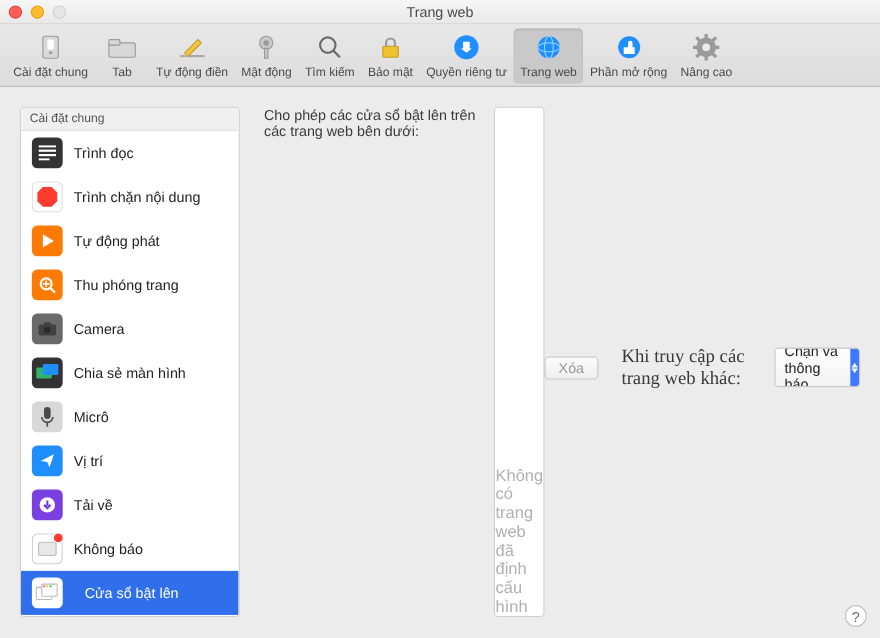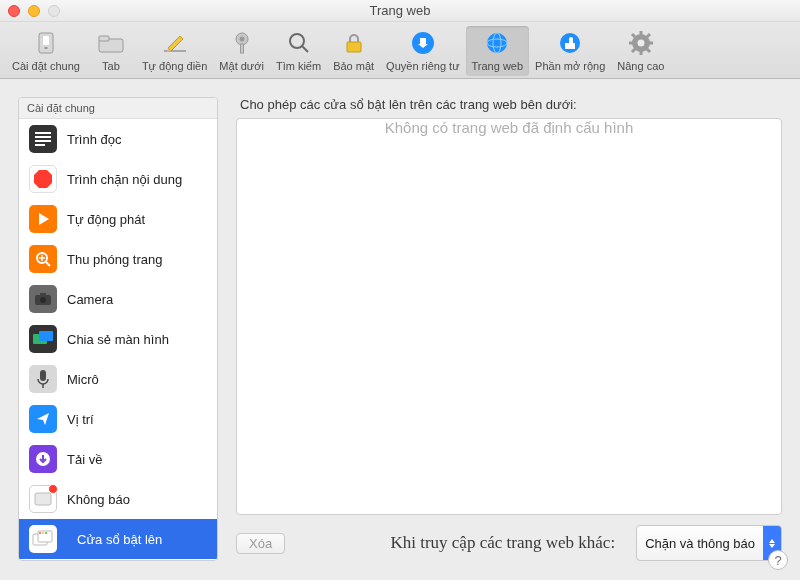--- a/index.html
+++ b/index.html
@@ -97,31 +97,31 @@
     flex-shrink: 0;
     position: relative;
   }
   .s-badge {
     position:absolute; top:-2px; right:-2px; width:10px; height:10px;
     background:#ff3b30; border-radius:50%; border:1.5px solid #fff;
   }
   
   .main {
     flex:1;
-    display:flex; flex-direction:column;
+    display:flex; flex-direction:row;
   }
   .main-head {
     font-size: 13px; color:#3a3a3a; margin: 0 0 6px 4px;
   }
   .listbox {
     flex:1;
     background:#fff;
     border:1px solid #cfcfcf;
     border-radius:4px;
-    display:flex; align-items:flex-start; justify-content:center;
+    display:flex; align-items:flex-end; justify-content:center;
     color:#b0b0b0;
     font-size:15px;
   }
   .main-foot {
     display:flex; align-items:center; margin-top:10px; gap: 21px;
   }
   .btn {
     background: linear-gradient(#fbfbfb,#efefef);
     border:1px solid #c9c9c9;
     border-radius:4px;
@@ -207,21 +207,21 @@
   </div>
 
   <div class="tbtn">
     <div class="ico">
       <svg width="26" height="26" viewBox="0 0 26 26">
           <circle cx="13" cy="9" r="6" fill="#c8c8c8" stroke="#9a9a9a"></circle>
           <circle cx="13" cy="9" r="2.5" fill="#9a9a9a"></circle>
           <rect x="11.5" y="14" width="3" height="9" fill="#c8c8c8" stroke="#9a9a9a"></rect>
         </svg>
     </div>
-    <span class="lbl">Mật dưới</span>
+    <span class="lbl">Mật động</span>
   </div>
 
   <div class="tbtn">
     <div class="ico">
       <svg width="26" height="26" viewBox="0 0 26 26">
           <circle cx="11" cy="11" r="7" fill="none" stroke="#6a6a6a" stroke-width="2"></circle>
           <line x1="16" y1="16" x2="22" y2="22" stroke="#6a6a6a" stroke-width="2"></line>
         </svg>
     </div>
     <span class="lbl">Tìm kiếm</span>

